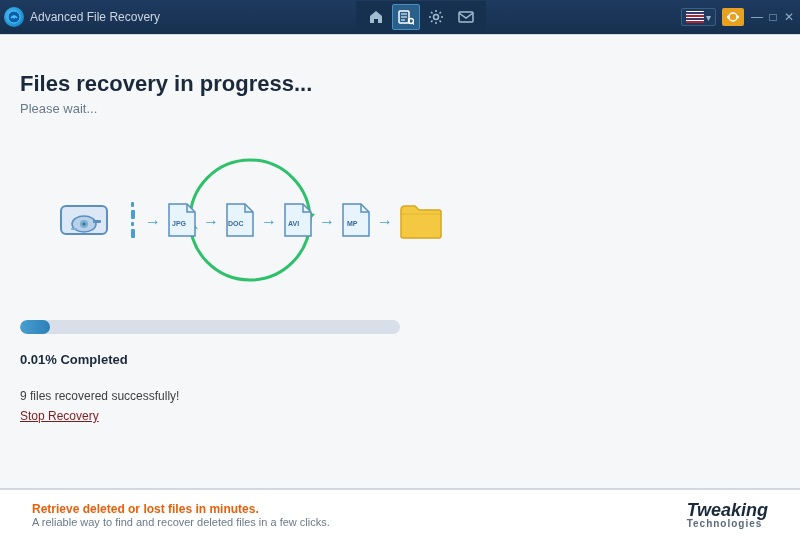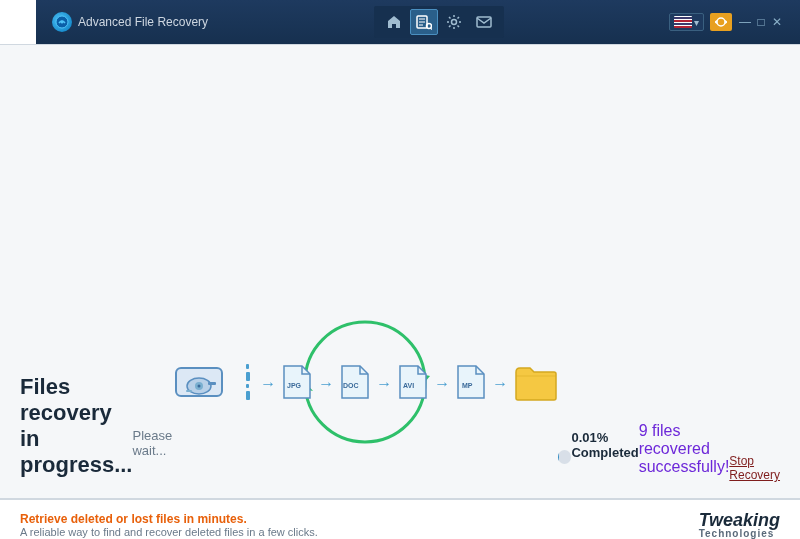--- a/index.html
+++ b/index.html
@@ -7,27 +7,26 @@
       width: 800px;
       height: 539px;
       font-family: 'Segoe UI', Arial, sans-serif;
       overflow: hidden;
       background: #fff;
     }
 
     
     .title-bar {
       background: linear-gradient(180deg, #1e3a5f 0%, #16304f 100%);
-      height: 44px;
+      height: 34px;
       display: flex;
       align-items: center;
       justify-content: space-between;
-      padding: 0 16px;
+      padding: 0 4px;
       color: white;
-      margin-left: 36px;
     }
     .title-bar-left {
       display: flex;
       align-items: center;
       gap: 6px;
     }
     .app-icon {
       width: 20px;
       height: 20px;
       border-radius: 50%;
@@ -117,22 +116,23 @@
       font-size: 10px;
       color: white;
       cursor: pointer;
     }
 
     
     .main-content {
       background: #f5f7f9;
       height: calc(539px - 34px - 50px);
       display: flex;
-      align-items: flex-end;
-      padding: 24px 20px 16px;
+      flex-direction: column;
+      align-items: flex-start;
+      padding: 36px 20px 16px;
       border-top: 1px solid #d0d8e0;
       border-bottom: 1px solid #d0d8e0;
     }
 
     .main-title {
       font-size: 22px;
       font-weight: 700;
       color: #1a2a3a;
       margin-bottom: 4px;
     }
@@ -209,39 +209,39 @@
       background: linear-gradient(90deg, #4a9fd0, #2980b9);
     }
 
     .progress-text {
       font-size: 13px;
       font-weight: 700;
       color: #1a2a3a;
       margin-bottom: 22px;
     }
     .files-text {
-      font-size: 16px;
-      color: #6d28d9;
+      font-size: 12px;
+      color: #404040;
       margin-bottom: 6px;
     }
     .stop-link {
       font-size: 12px;
       color: #7f1d1d;
       text-decoration: underline;
       cursor: pointer;
     }
 
     
     .footer {
       height: 50px;
       background: white;
       display: flex;
       align-items: center;
       justify-content: space-between;
-      padding: 0 20px;
+      padding: 0 32px;
       border-top: 1px solid #d0d8e0;
     }
     .footer-left {
       display: flex;
       flex-direction: column;
     }
     .footer-promo {
       font-size: 12px;
       font-weight: 700;
       color: #e8600a;

